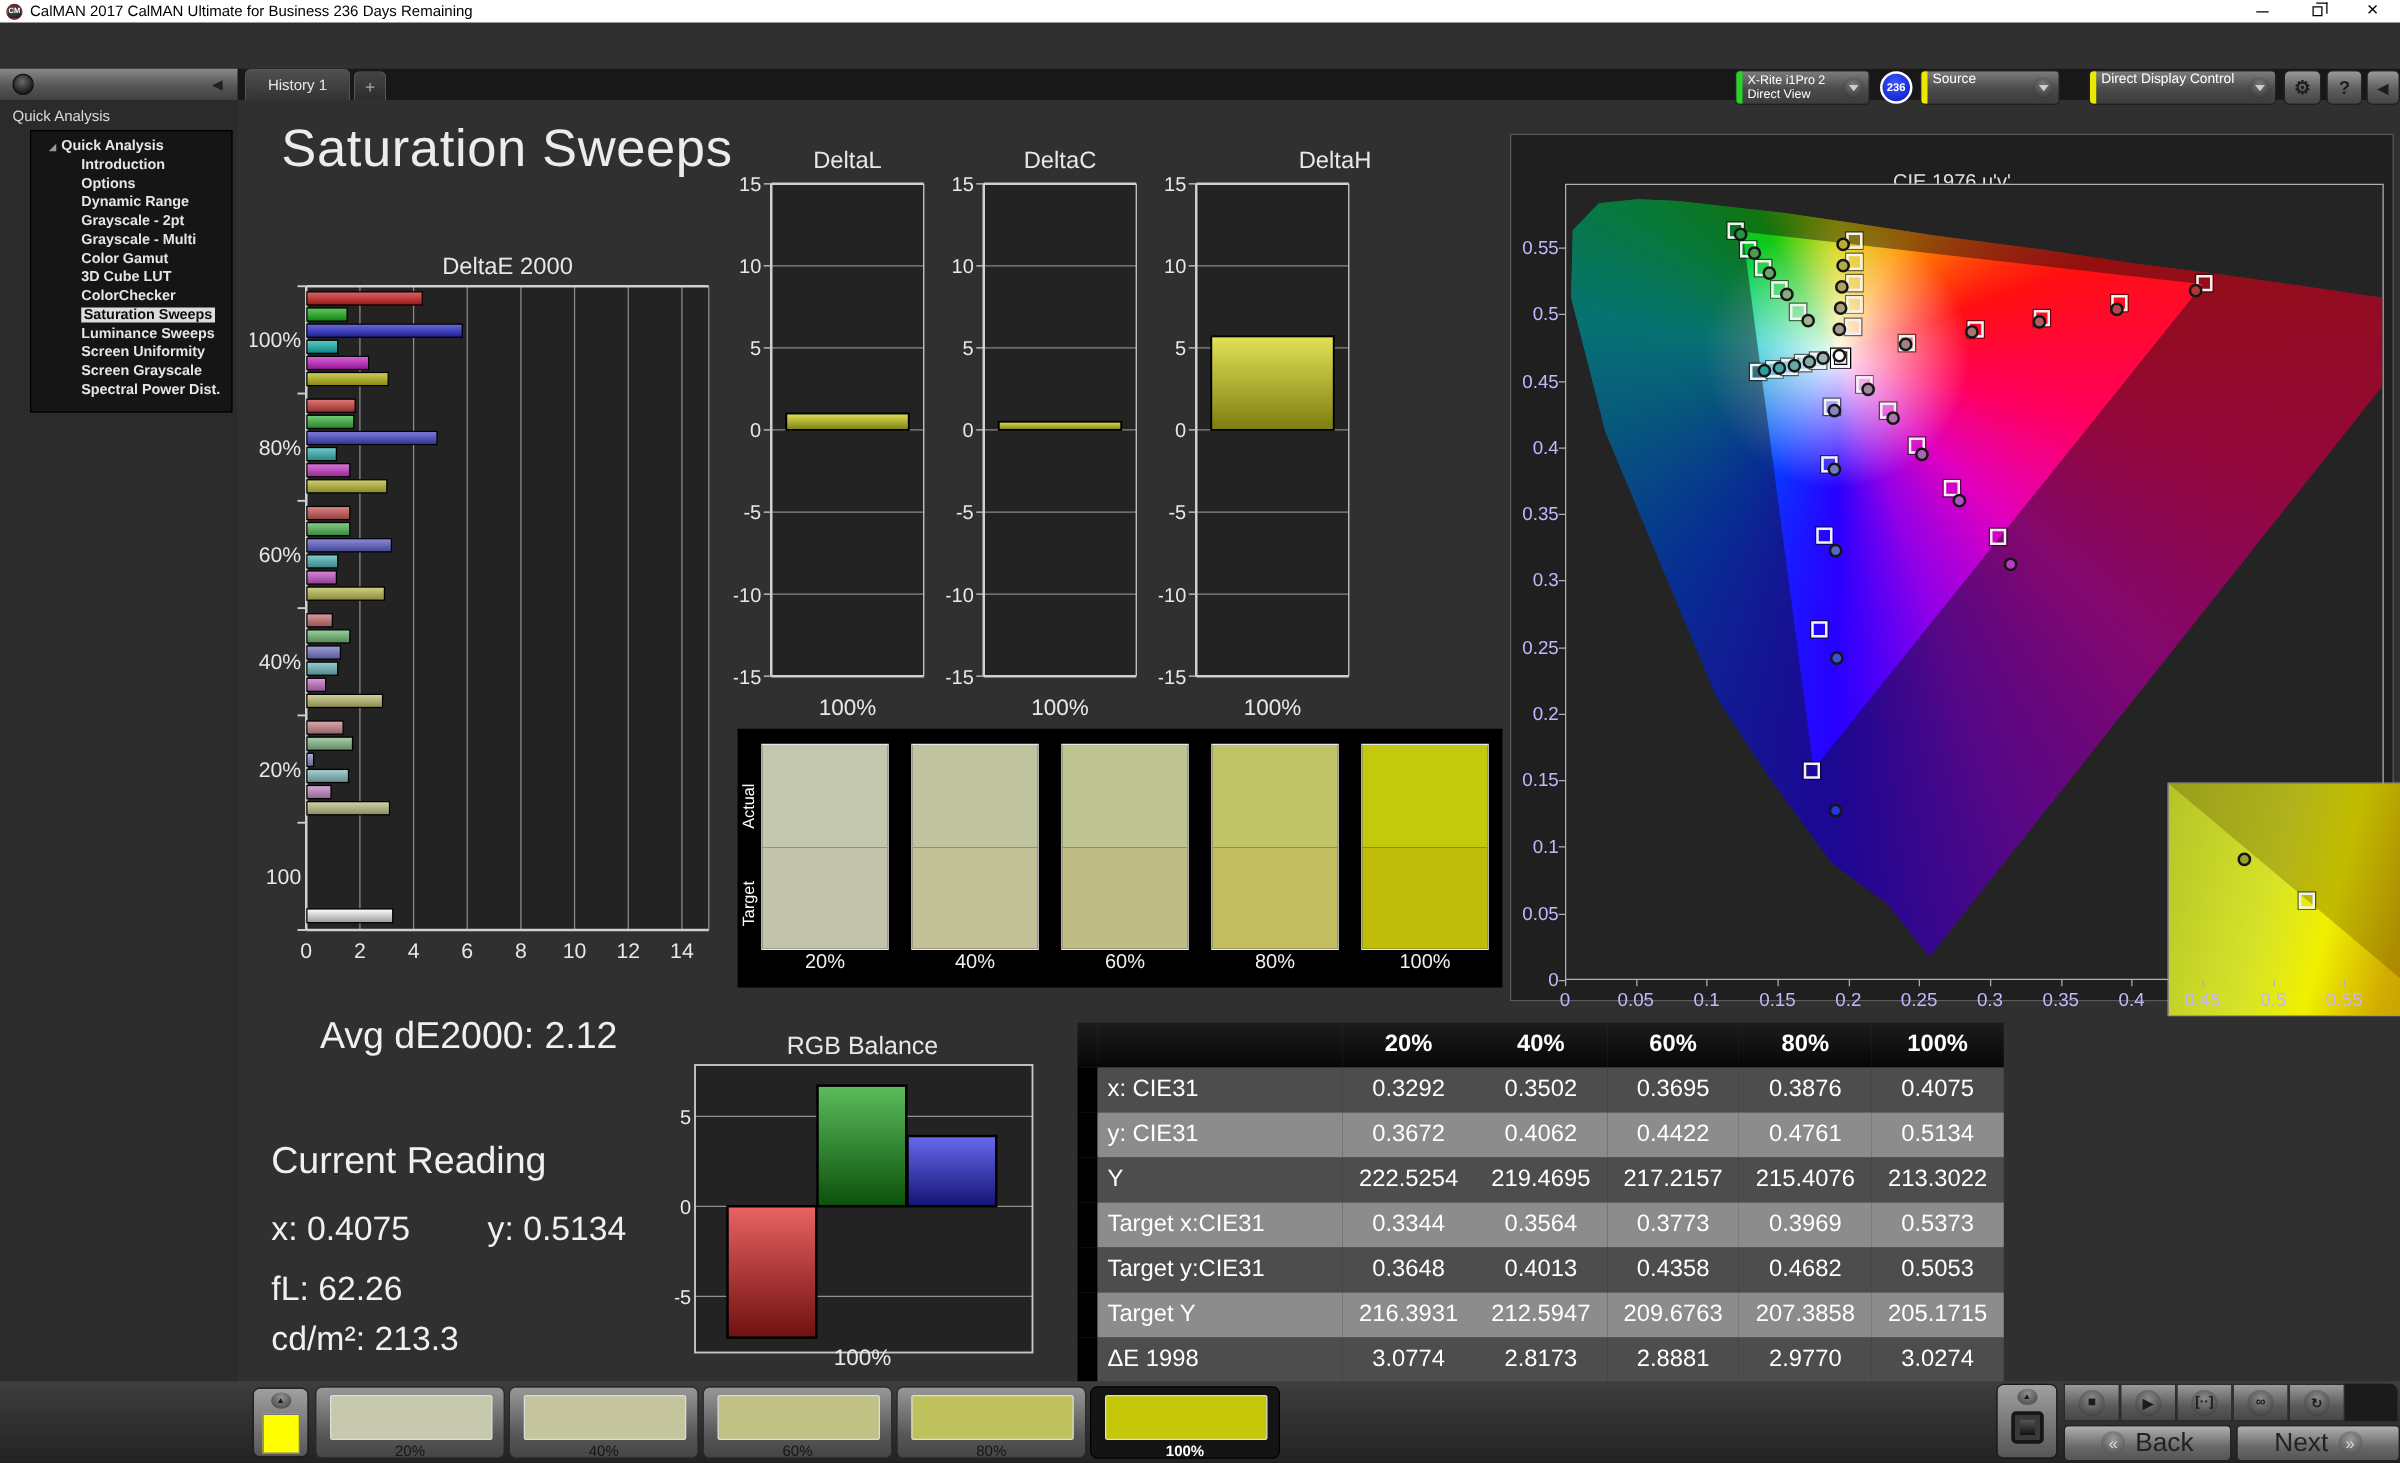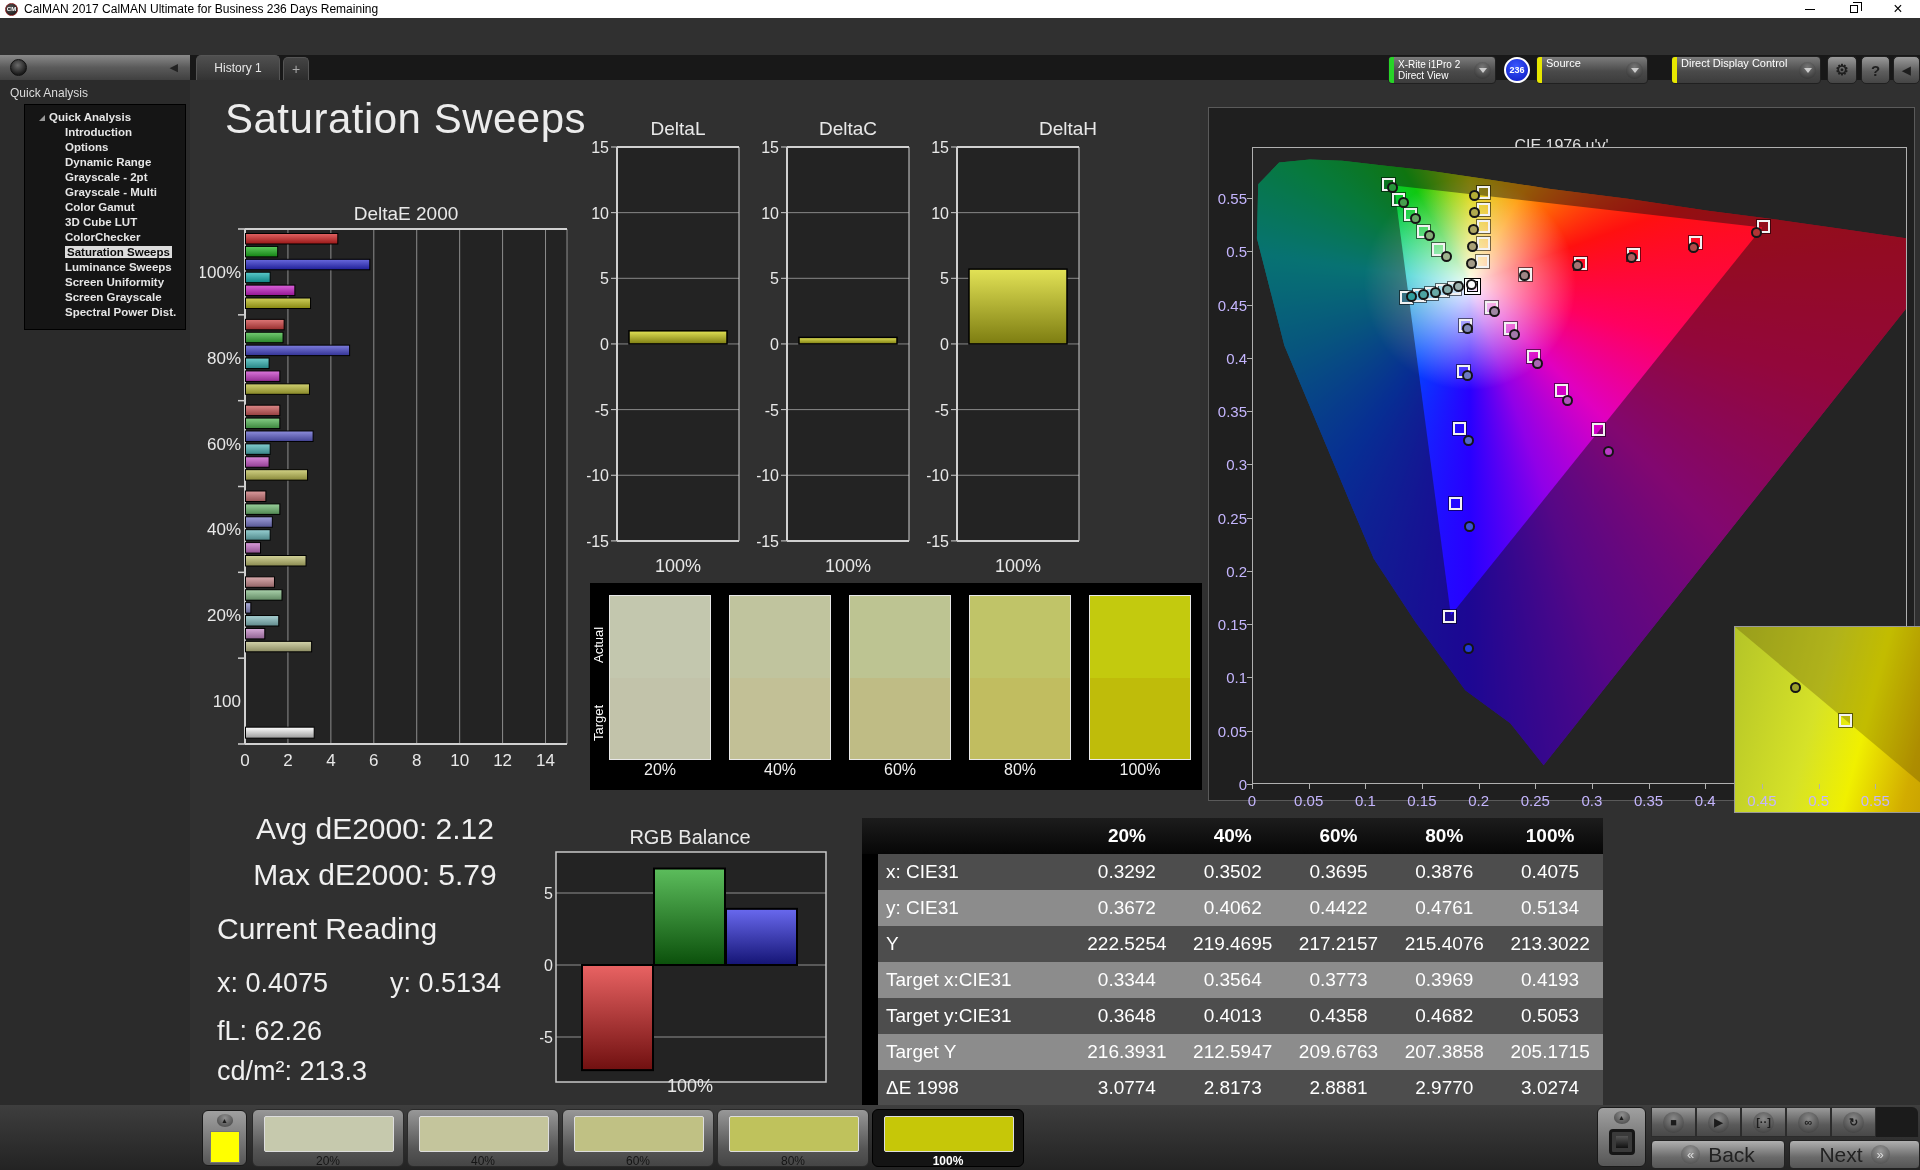--- a/index.html
+++ b/index.html
@@ -682,21 +682,20 @@
       <div style="position: absolute; left: 38px; top: 249.913px; width: 5px; height: 1px; background: rgb(176, 176, 176);"></div>
       <div class="tick-label" style="left: 4px; top: 188.652px; width: 34px; text-align: right;">0.45</div>
       <div style="position: absolute; left: 38px; top: 196.652px; width: 5px; height: 1px; background: rgb(176, 176, 176);"></div>
       <div class="tick-label" style="left: 4px; top: 135.391px; width: 34px; text-align: right;">0.5</div>
       <div style="position: absolute; left: 38px; top: 143.391px; width: 5px; height: 1px; background: rgb(176, 176, 176);"></div>
       <div class="tick-label" style="left: 4px; top: 82.1304px; width: 34px; text-align: right;">0.55</div>
       <div style="position: absolute; left: 38px; top: 90.1304px; width: 5px; height: 1px; background: rgb(176, 176, 176);"></div>
     </div>
 
   <div class="ro-big" style="top:812px;">Avg dE2000: 2.12</div>
-  <div class="ro-big" style="top:858px;">Max dE2000: 5.79</div>
   <div class="ro-head" style="top:912px;">Current Reading</div>
   <div class="ro-line" style="top:968px;">x: 0.4075</div>
   <div class="ro-line" style="top:968px;left:390px;">y: 0.5134</div>
   <div class="ro-line" style="top:1016px;">fL: 62.26</div>
   <div class="ro-line" style="top:1056px;">cd/m²: 213.3</div>
 
   <div class="chart-title" style="left:540px;top:826px;width:300px;font-size:20px;">RGB Balance</div>
   <div class="abs" id="rgb-svg" style="left:540px;top:848px;"><svg width="300" height="252">
         <defs>
           <linearGradient id="g34" x1="0" y1="0" x2="0" y2="1">
@@ -755,21 +754,21 @@
         <div class="v dark">219.4695</div>
         <div class="v dark">217.2157</div>
         <div class="v dark">215.4076</div>
         <div class="v dark">213.3022</div>
         <div class="strip"></div>
         <div class="lblc light">Target x:CIE31</div>
         <div class="v light">0.3344</div>
         <div class="v light">0.3564</div>
         <div class="v light">0.3773</div>
         <div class="v light">0.3969</div>
-        <div class="v light">0.4193</div>
+        <div class="v light">0.5373</div>
         <div class="strip"></div>
         <div class="lblc dark">Target y:CIE31</div>
         <div class="v dark">0.3648</div>
         <div class="v dark">0.4013</div>
         <div class="v dark">0.4358</div>
         <div class="v dark">0.4682</div>
         <div class="v dark">0.5053</div>
         <div class="strip"></div>
         <div class="lblc light">Target Y</div>
         <div class="v light">216.3931</div>

